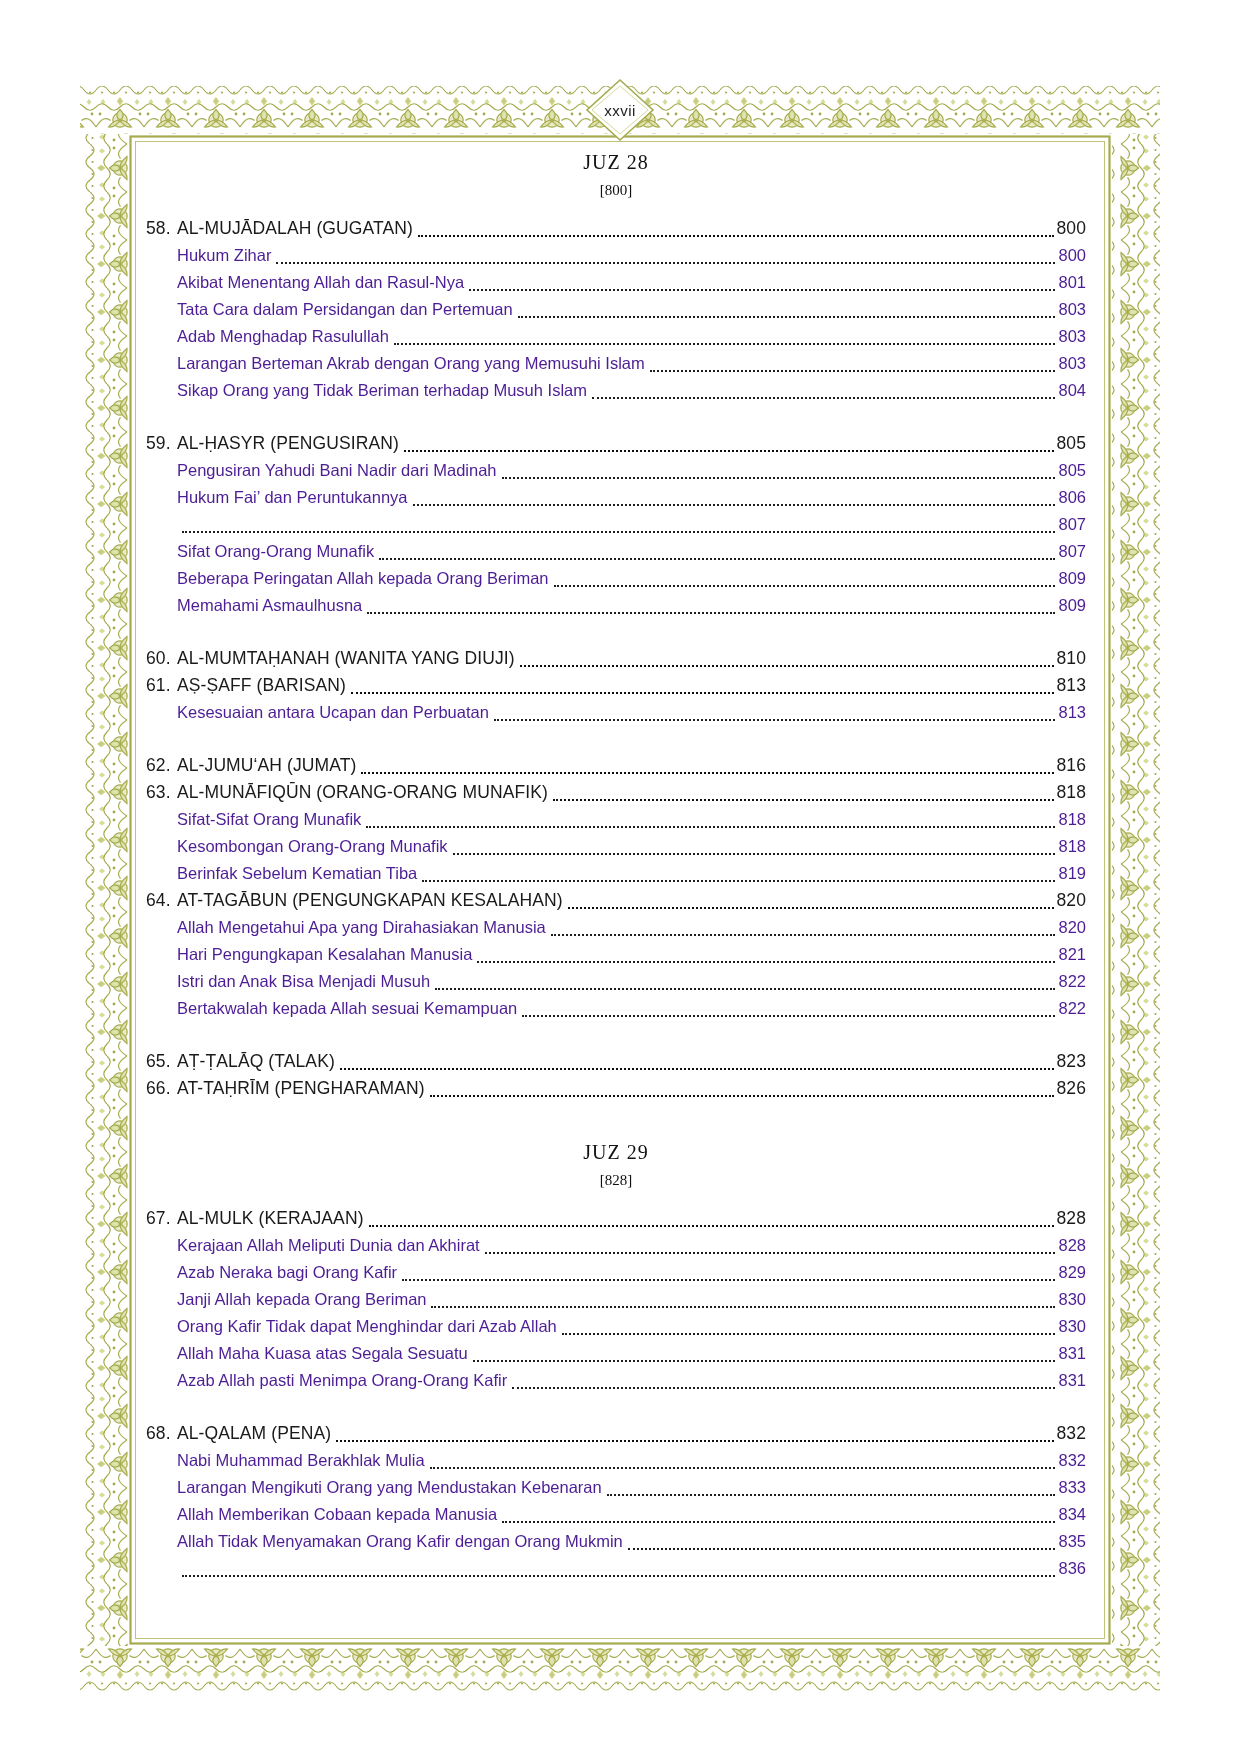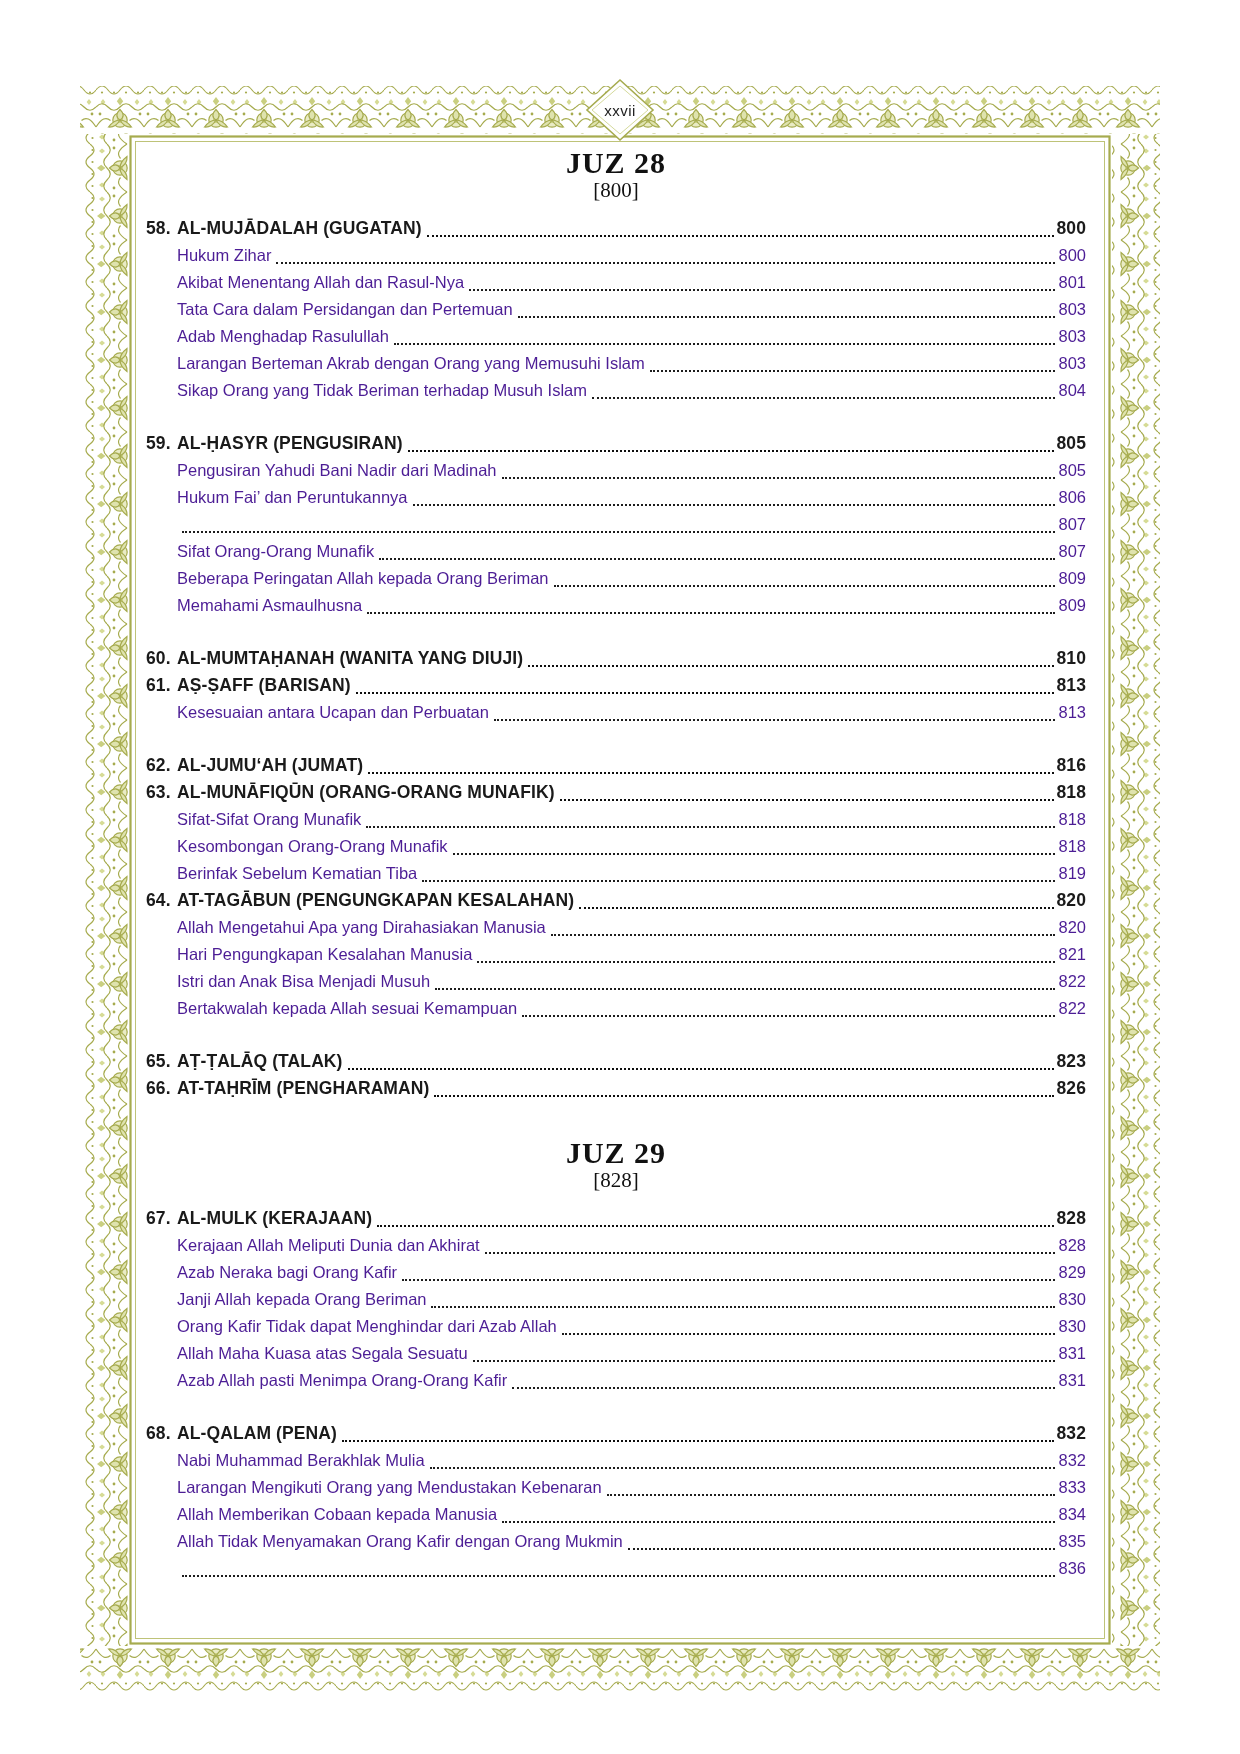--- a/index.html
+++ b/index.html
@@ -11,27 +11,27 @@
   .pagenum{
     position:absolute;left:588px;top:88px;width:64px;height:44px;
     display:flex;align-items:center;justify-content:center;
     font-size:15px;color:#222;letter-spacing:.5px;
   }
   .content{
     position:absolute;left:128px;top:134px;width:984px;height:1512px;
     box-sizing:border-box;padding:12px 26px 0 18px;
   }
   .juz-heading{text-align:center;font-family:"Liberation Serif","DejaVu Serif",serif;color:#111;}
-  .juz-title{font-size:30px;font-weight:700;letter-spacing:1px;line-height:33px;}
-  .juz-page{font-size:21px;line-height:23px;margin-bottom:13px;}
+  .juz-title{font-size:20px;font-weight:400;letter-spacing:1px;line-height:33px;}
+  .juz-page{font-size:15px;line-height:23px;margin-bottom:13px;}
   .juz-section:not(:first-child){margin-top:34px;}
   .toc-group{margin-bottom:26px;}
   .toc-group:last-child{margin-bottom:0;}
   .row{display:flex;align-items:flex-end;height:27px;line-height:27px;white-space:nowrap;}
-  .row.main{font-weight:700;font-size:17.5px;letter-spacing:.1px;}
+  .row.main{font-weight:400;font-size:17.5px;letter-spacing:.1px;}
   .row.sub{font-size:16.5px;color:#4c1d95;}
   .num{flex:0 0 31px;}
   .title{flex:0 0 auto;}
   .leader{flex:1 1 auto;min-width:22px;border-bottom:2.6px dotted #0e0e0e;margin:0 3px 5px 5px;}
   .row.sub .leader{border-bottom:2.1px dotted #1d1d1d;margin-bottom:5px;}
   .pg{flex:0 0 auto;}
 </style>
 </head>
 <body>
 

